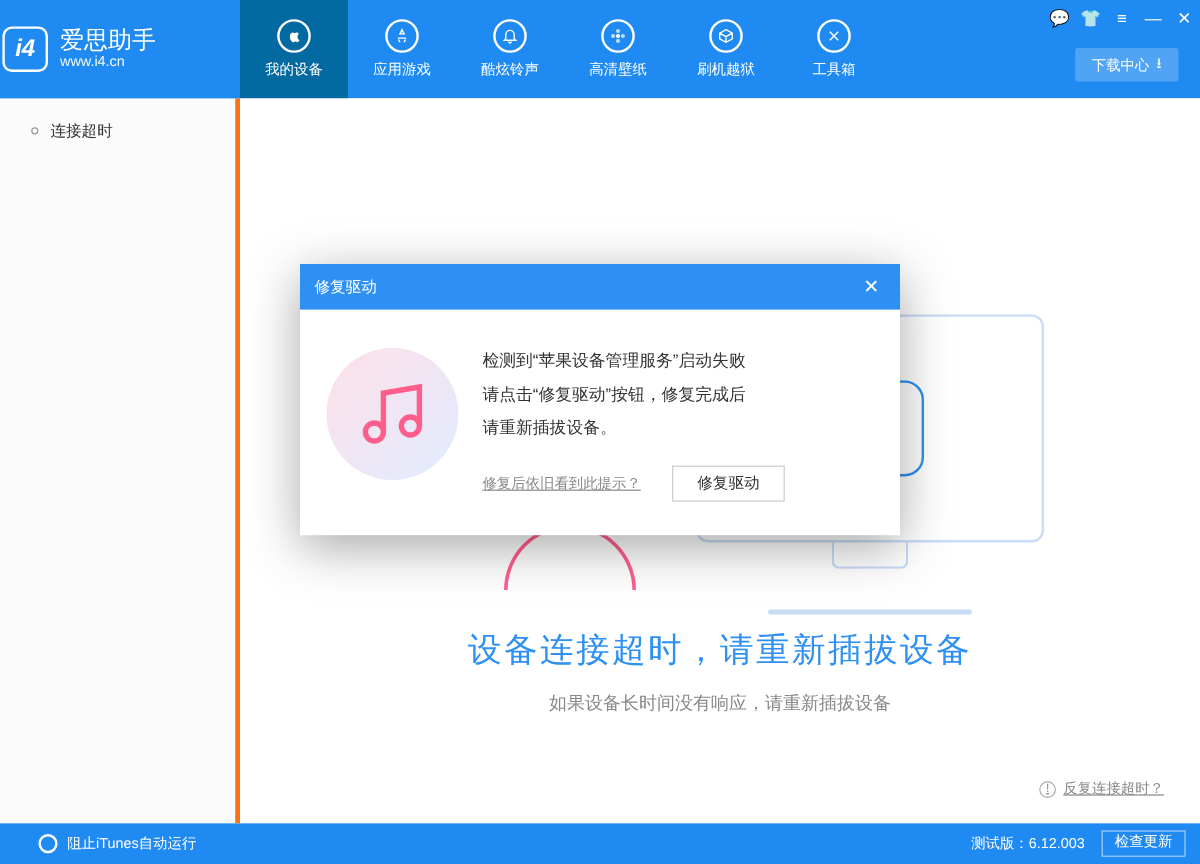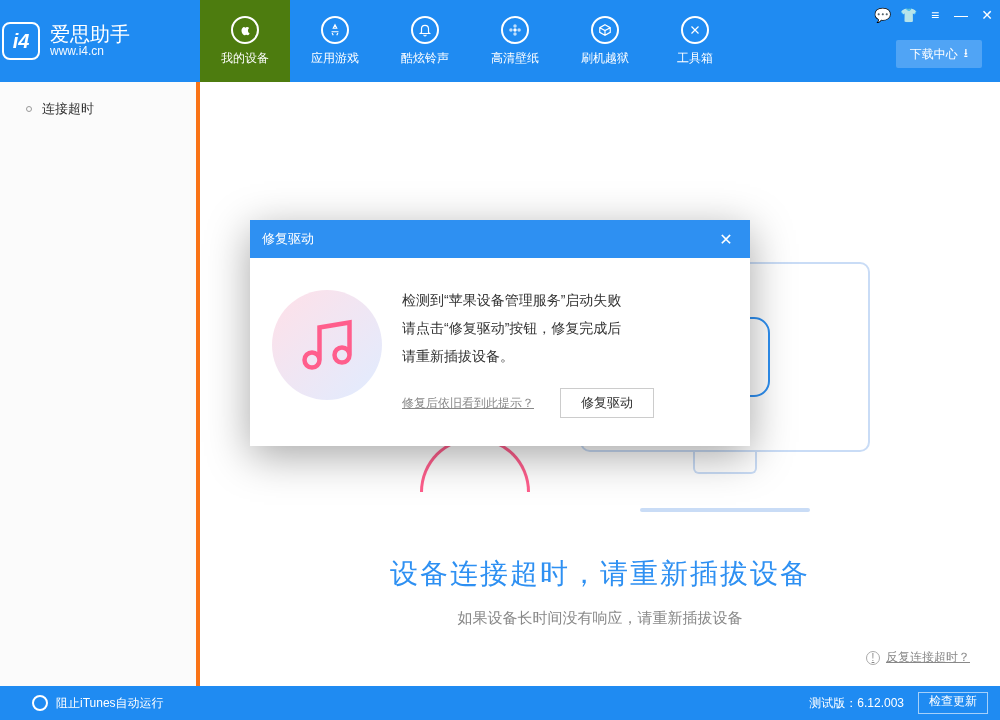--- a/index.html
+++ b/index.html
@@ -9,21 +9,21 @@
 .header { height: 82px; background: #1f8bf2; display: flex; position: relative; }
 .logo-area { width: 200px; display: flex; align-items: center; padding-left: 2px; }
 .logo-badge { width: 38px; height: 38px; border: 2.5px solid #fff; border-radius: 8px; display: flex; align-items: center; justify-content: center; margin-right: 10px; }
 .logo-badge span { color: #fff; font-size: 20px; font-weight: bold; font-style: italic; }
 .logo-text { color: #fff; }
 .logo-text .name { font-size: 20px; font-weight: 500; line-height: 1; }
 .logo-text .url { font-size: 12px; opacity: .95; }
 
 .nav { display: flex; height: 100%; }
 .nav-item { width: 90px; display: flex; flex-direction: column; align-items: center; justify-content: center; color: #fff; cursor: pointer; }
-.nav-item.active { background: #4d7c0f; }
+.nav-item.active { background: #0369a1; }
 .nav-item .icon { width: 28px; height: 28px; border: 2px solid #fff; border-radius: 50%; display: flex; align-items: center; justify-content: center; margin-bottom: 6px; }
 .nav-item .lbl { font-size: 12px; }
 
 .header-right { position: absolute; top: 0; right: 0; display: flex; align-items: center; height: 30px; }
 .win-btn { width: 26px; height: 30px; display: flex; align-items: center; justify-content: center; color: #fff; cursor: pointer; font-size: 14px; }
 .download-btn { position: absolute; top: 40px; right: 18px; height: 28px; padding: 14px 14px; background: rgba(255,255,255,.22); color: #fff; font-size: 12px; display: flex; align-items: center; cursor: pointer; border-radius: 2px; }
 
 
 .body { display: flex; height: 604px; }
 .sidebar { width: 200px; background: #fbfbfb; border-right: 4px solid #f97316; padding-top: 10px; }
@@ -33,21 +33,21 @@
 .main { flex: 1; position: relative; background: #fff; }
 .main-inner { position: absolute; inset: 0; display: flex; flex-direction: column; align-items: center; padding-top: 180px; }
 .bg-illus { width: 540px; height: 220px; position: relative; }
 .bg-frame { position: absolute; right: 0; top: 0; width: 290px; height: 190px; border: 2px solid #c9dcf6; border-radius: 10px; }
 .bg-frame::after { content: ""; position: absolute; bottom: -24px; left: 50%; transform: translateX(-50%); width: 60px; height: 22px; border: 2px solid #c9dcf6; border-top: none; border-radius: 0 0 6px 6px; }
 .bg-frame-base { position: absolute; right: 60px; bottom: -30px; width: 170px; height: 4px; background: #c9dcf6; border-radius: 2px; }
 .bg-icon { position: absolute; right: 100px; top: 55px; width: 80px; height: 80px; border: 2px solid #2e90f2; border-radius: 16px; display: flex; align-items: center; justify-content: center; }
 .bg-icon svg { width: 38px; height: 38px; stroke: #2e90f2; fill: none; stroke-width: 2.5; }
 .bg-ring { position: absolute; left: 90px; bottom: -10px; width: 110px; height: 55px; border: 3px solid #ff5e8c; border-bottom: none; border-top-left-radius: 110px; border-top-right-radius: 110px; }
 
-.main-title { font-size: 28px; color: #2e90f2; margin-top: 73px; letter-spacing: 2px; }
+.main-title { font-size: 28px; color: #2e90f2; margin-top: 41px; letter-spacing: 2px; }
 .main-sub { font-size: 15px; color: #888; margin-top: 16px; }
 .feedback-link { position: absolute; right: 30px; bottom: 20px; font-size: 12px; color: #888; text-decoration: underline; cursor: pointer; display: flex; align-items: center; }
 .feedback-link .qm { display: inline-flex; width: 14px; height: 14px; border: 1px solid #aaa; border-radius: 50%; align-items: center; justify-content: center; font-size: 10px; margin-right: 6px; text-decoration: none; }
 
 
 .dialog { position: absolute; top: 220px; left: 50%; transform: translateX(-50%); width: 500px; background: #fff; box-shadow: 0 10px 40px rgba(0,0,0,.35); z-index: 10; }
 .dialog-head { height: 38px; background: #2e90f2; color: #fff; display: flex; align-items: center; justify-content: space-between; padding: 0 12px; font-size: 13px; }
 .dialog-close { width: 24px; height: 24px; display: flex; align-items: center; justify-content: center; cursor: pointer; font-size: 16px; }
 .dialog-body { display: flex; padding: 26px 22px 28px; }
 .dialog-icon { width: 110px; height: 110px; border-radius: 50%; background: linear-gradient(135deg,#ffe0e8,#e0ecff); display: flex; align-items: center; justify-content: center; flex-shrink: 0; margin-right: 20px; margin-top: 6px; }

